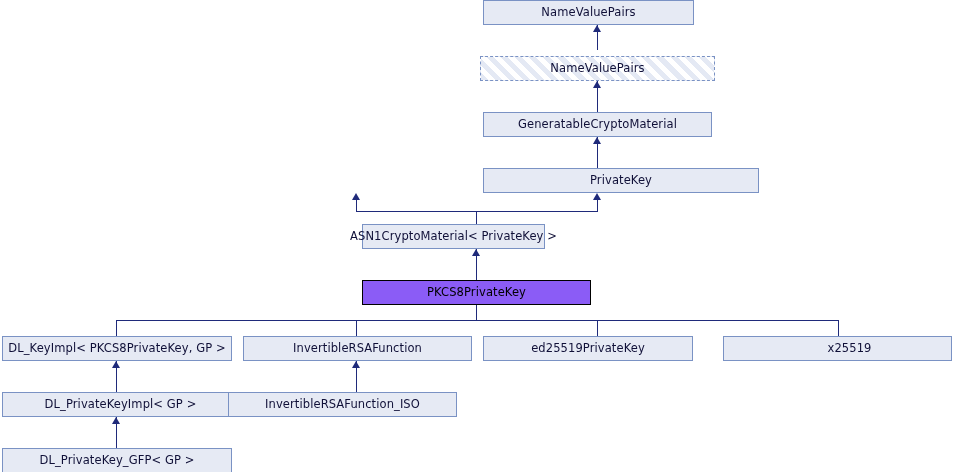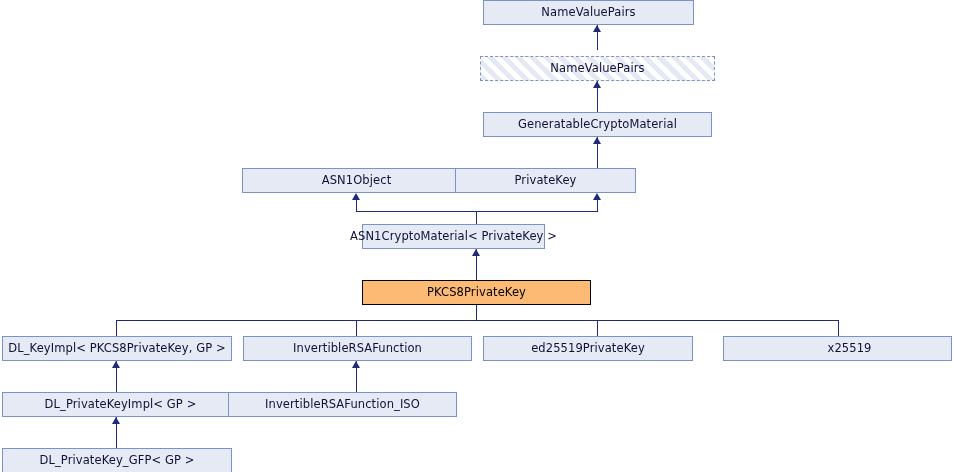--- a/index.html
+++ b/index.html
@@ -27,21 +27,21 @@
     border: 1px solid #7a92c4;
     background: #e6eaf4;
     color: #101038;
     font-size: 11.5px;
     line-height: 1;
     white-space: nowrap;
     letter-spacing: 0.1px;
   }
   
   .node.focal {
-    background: #fdba74;
+    background: #8b5cf6;
     border: 1px solid #000000;
     color: #000000;
   }
   
   .node.abstract {
     border: 1px dashed #7a92c4;
     background-color: #ffffff;
     background-image: repeating-linear-gradient(
       45deg,
       #e4e9f4 0px,
@@ -118,25 +118,22 @@
   </div>
 
   <div class="node abstract" style="left:480px; top:56px;  width:235px;">
     <span class="label">NameValuePairs</span>
   </div>
 
   <div class="node" style="left:483px; top:112px; width:229px;">
     <span class="label">GeneratableCryptoMaterial</span>
   </div>
 
-  <div class="node" style="left:242px; top:168px; width:229px;">
-    <span class="label">ASN1Object</span>
-  </div>
 
-  <div class="node" style="left:455px; top:168px; width:181px;">
+  <div class="node" style="left:483px; top:168px; width:276px;">
     <span class="label">PrivateKey</span>
   </div>
 
   <div class="node" style="left:362px; top:224px; width:183px;">
     <span class="label">ASN1CryptoMaterial&lt; PrivateKey &gt;</span>
   </div>
 
   <div class="node focal" style="left:362px; top:280px; width:229px;">
     <span class="label">PKCS8PrivateKey</span>
   </div>

